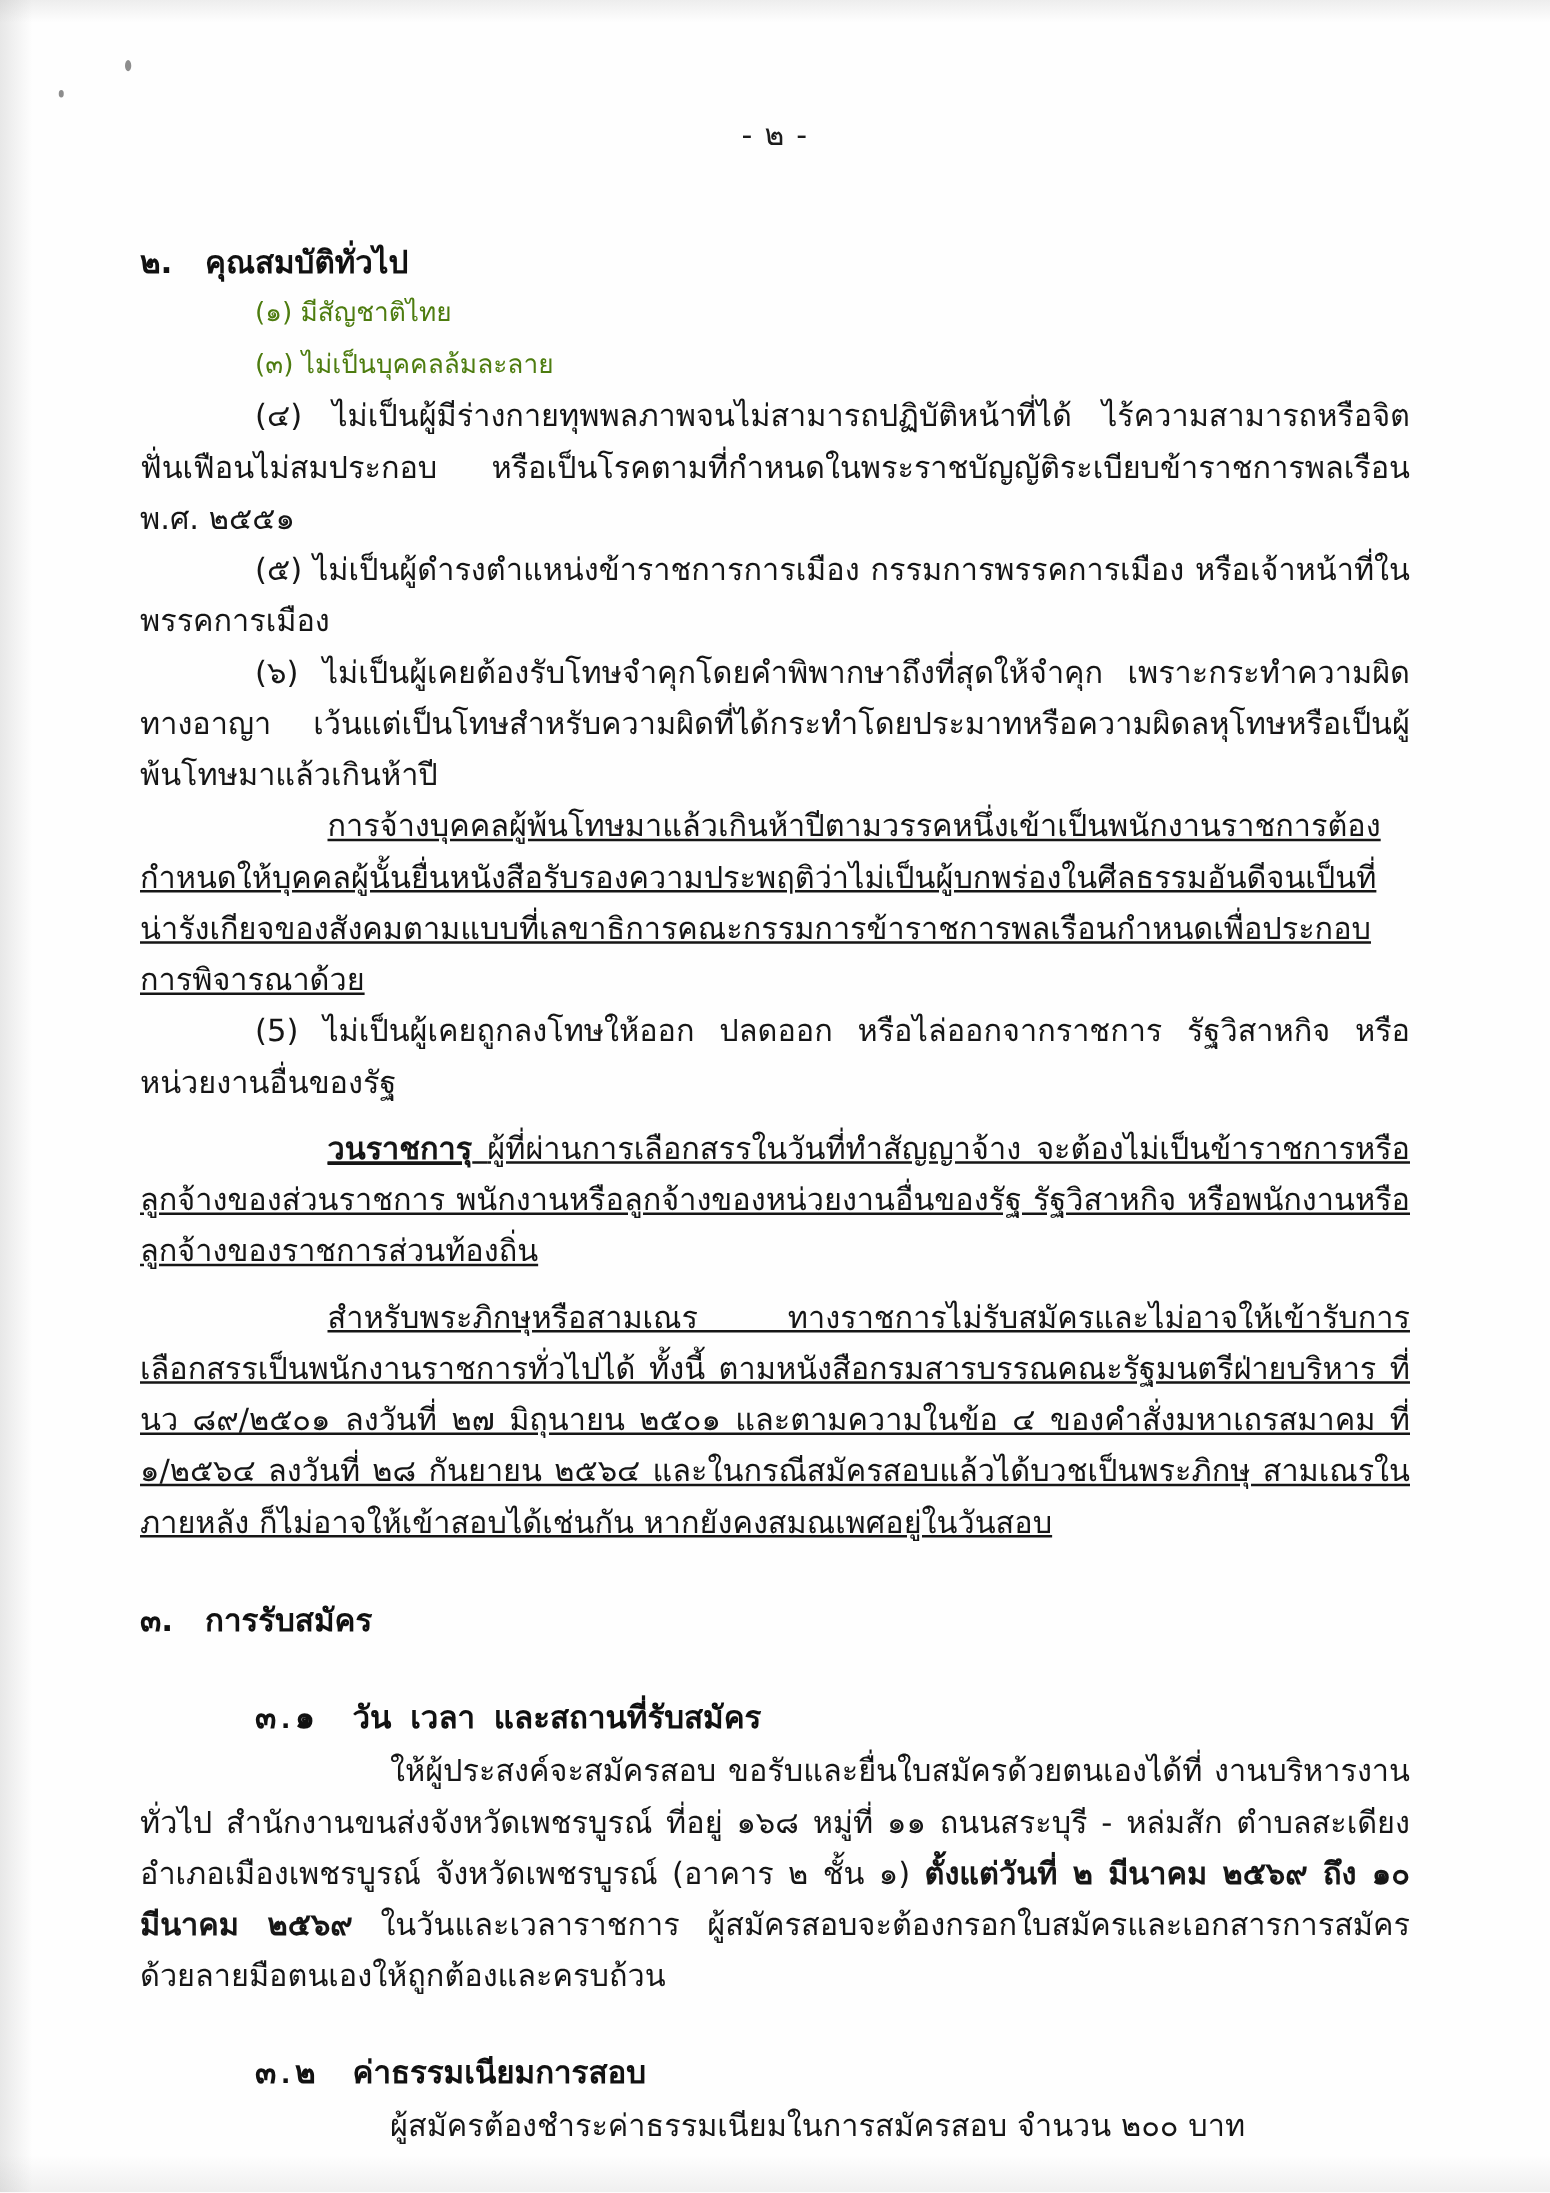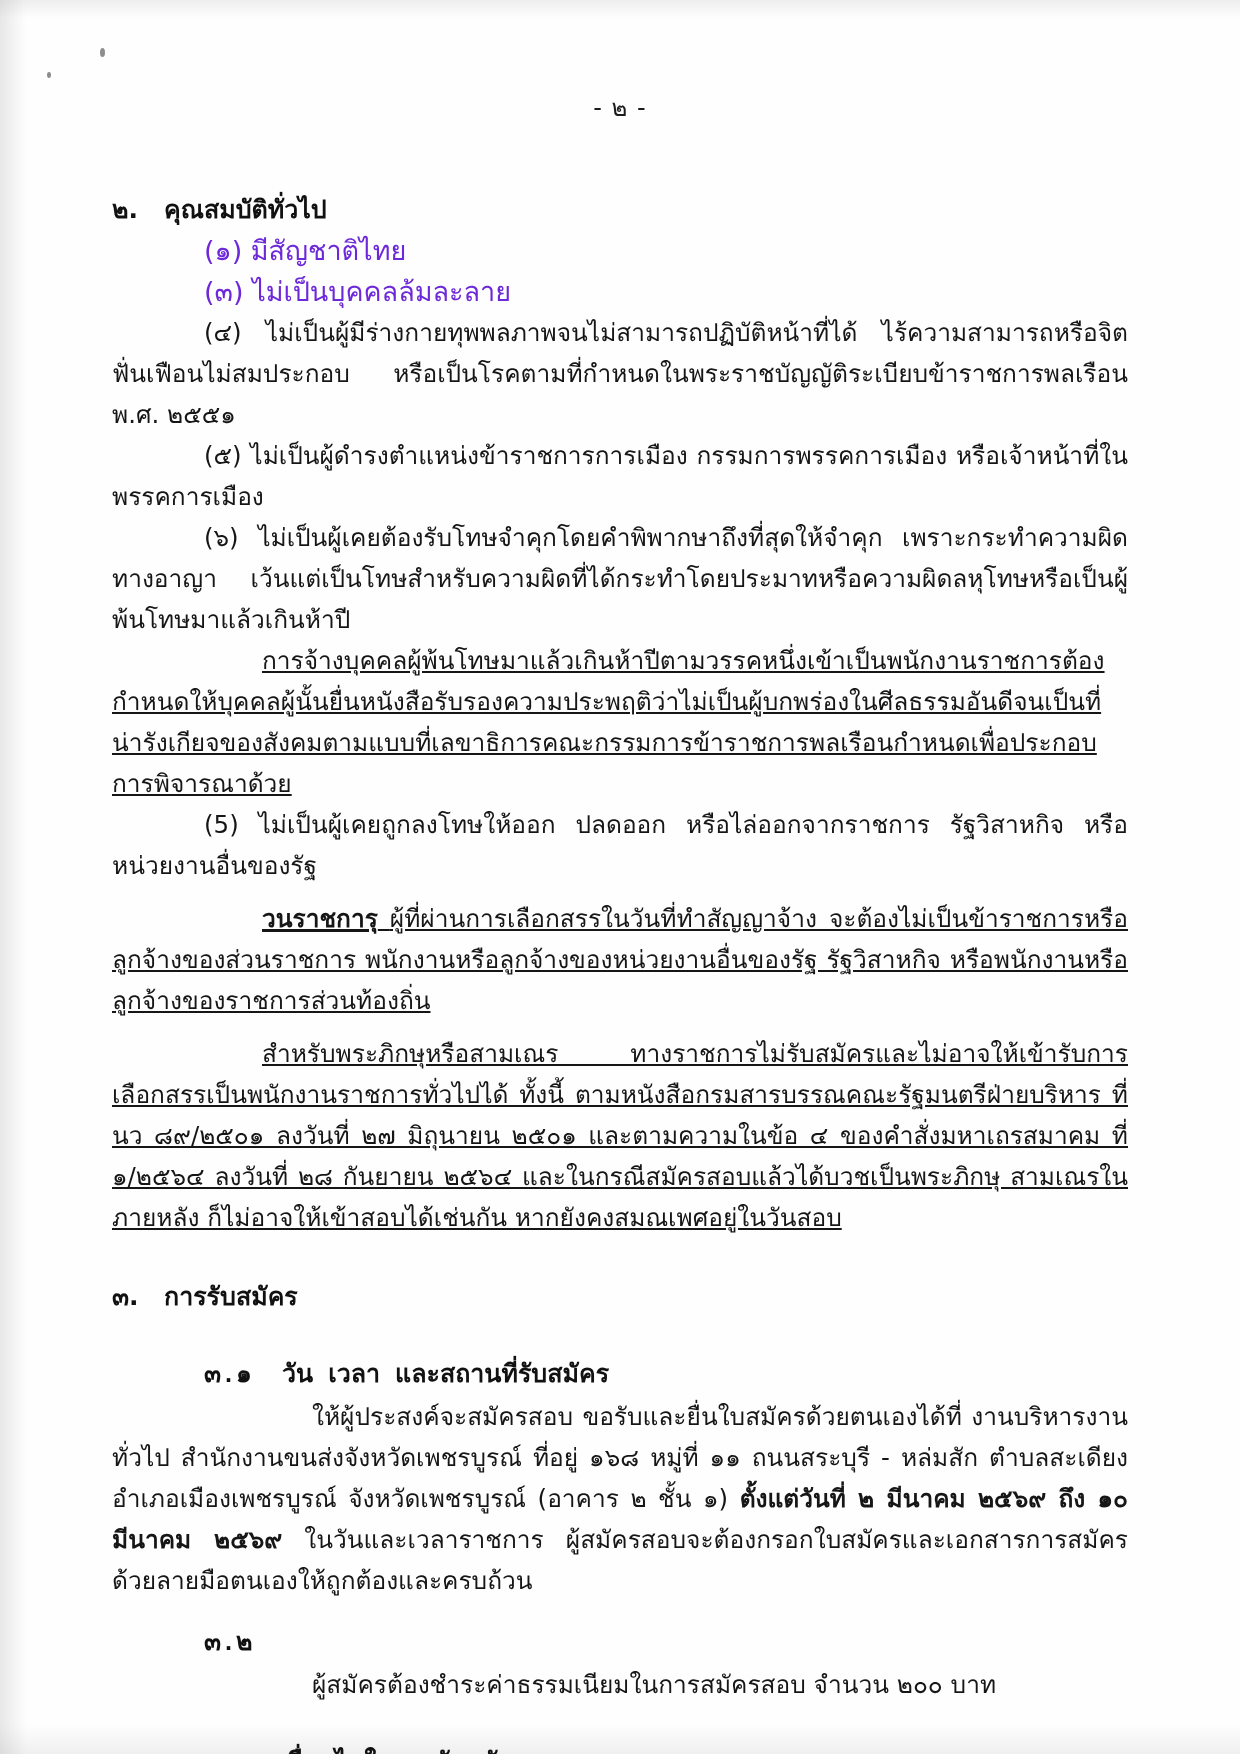--- a/index.html
+++ b/index.html
@@ -80,23 +80,23 @@
   .heading.lvl2 {
     padding-left: 92px;
     font-family: Liberation Mono, monospace;
   }
   .heading.lvl2 .num {
     width: 78px;
     flex: 0 0 78px;
   }
   .sub-item {
     padding-left: 92px;
-    font-size: 27px;
+    font-size: 21px;
     line-height: 41px;
-    color: #6d28d9;
+    color: #4d7c0f;
   }
   .para {
     font-size: 24.5px;
     line-height: 41px;
     color: #161616;
     text-align: justify;
     text-justify: inter-word;
     margin-top: 12px;
   }
   .para.tight { margin-top: 0; }
@@ -167,20 +167,21 @@
     </div>
 
     <div class="heading lvl2">
       <span class="num">๓.๑</span>
       <span class="txt">วัน เวลา และสถานที่รับสมัคร</span>
     </div>
     <div class="para tight indent-xl"><span>ให้ผู้ประสงค์จะสมัครสอบ ขอรับและยื่นใบสมัครด้วยตนเองได้ที่ งานบริหารงานทั่วไป สำนักงานขนส่งจังหวัดเพชรบูรณ์ ที่อยู่ ๑๖๘ หมู่ที่ ๑๑ ถนนสระบุรี - หล่มสัก ตำบลสะเดียง อำเภอเมืองเพชรบูรณ์ จังหวัดเพชรบูรณ์ (อาคาร ๒ ชั้น ๑) </span><span class="b">ตั้งแต่วันที่ ๒ มีนาคม ๒๕๖๙ ถึง ๑๐ มีนาคม ๒๕๖๙</span><span> ในวันและเวลาราชการ ผู้สมัครสอบจะต้องกรอกใบสมัครและเอกสารการสมัครด้วยลายมือตนเองให้ถูกต้องและครบถ้วน</span></div>
 
     <div class="heading lvl2">
       <span class="num">๓.๒</span>
+      <span class="txt">ค่าธรรมเนียมการสอบ</span>
     </div>
     <div class="para tight indent-xl">ผู้สมัครต้องชำระค่าธรรมเนียมในการสมัครสอบ จำนวน ๒๐๐ บาท</div>
 
     <div class="heading lvl2">
       <span class="num">๓.๓</span>
       <span class="txt">เงื่อนไขในการรับสมัครสอบ</span>
     </div>
 
 
   </div>

